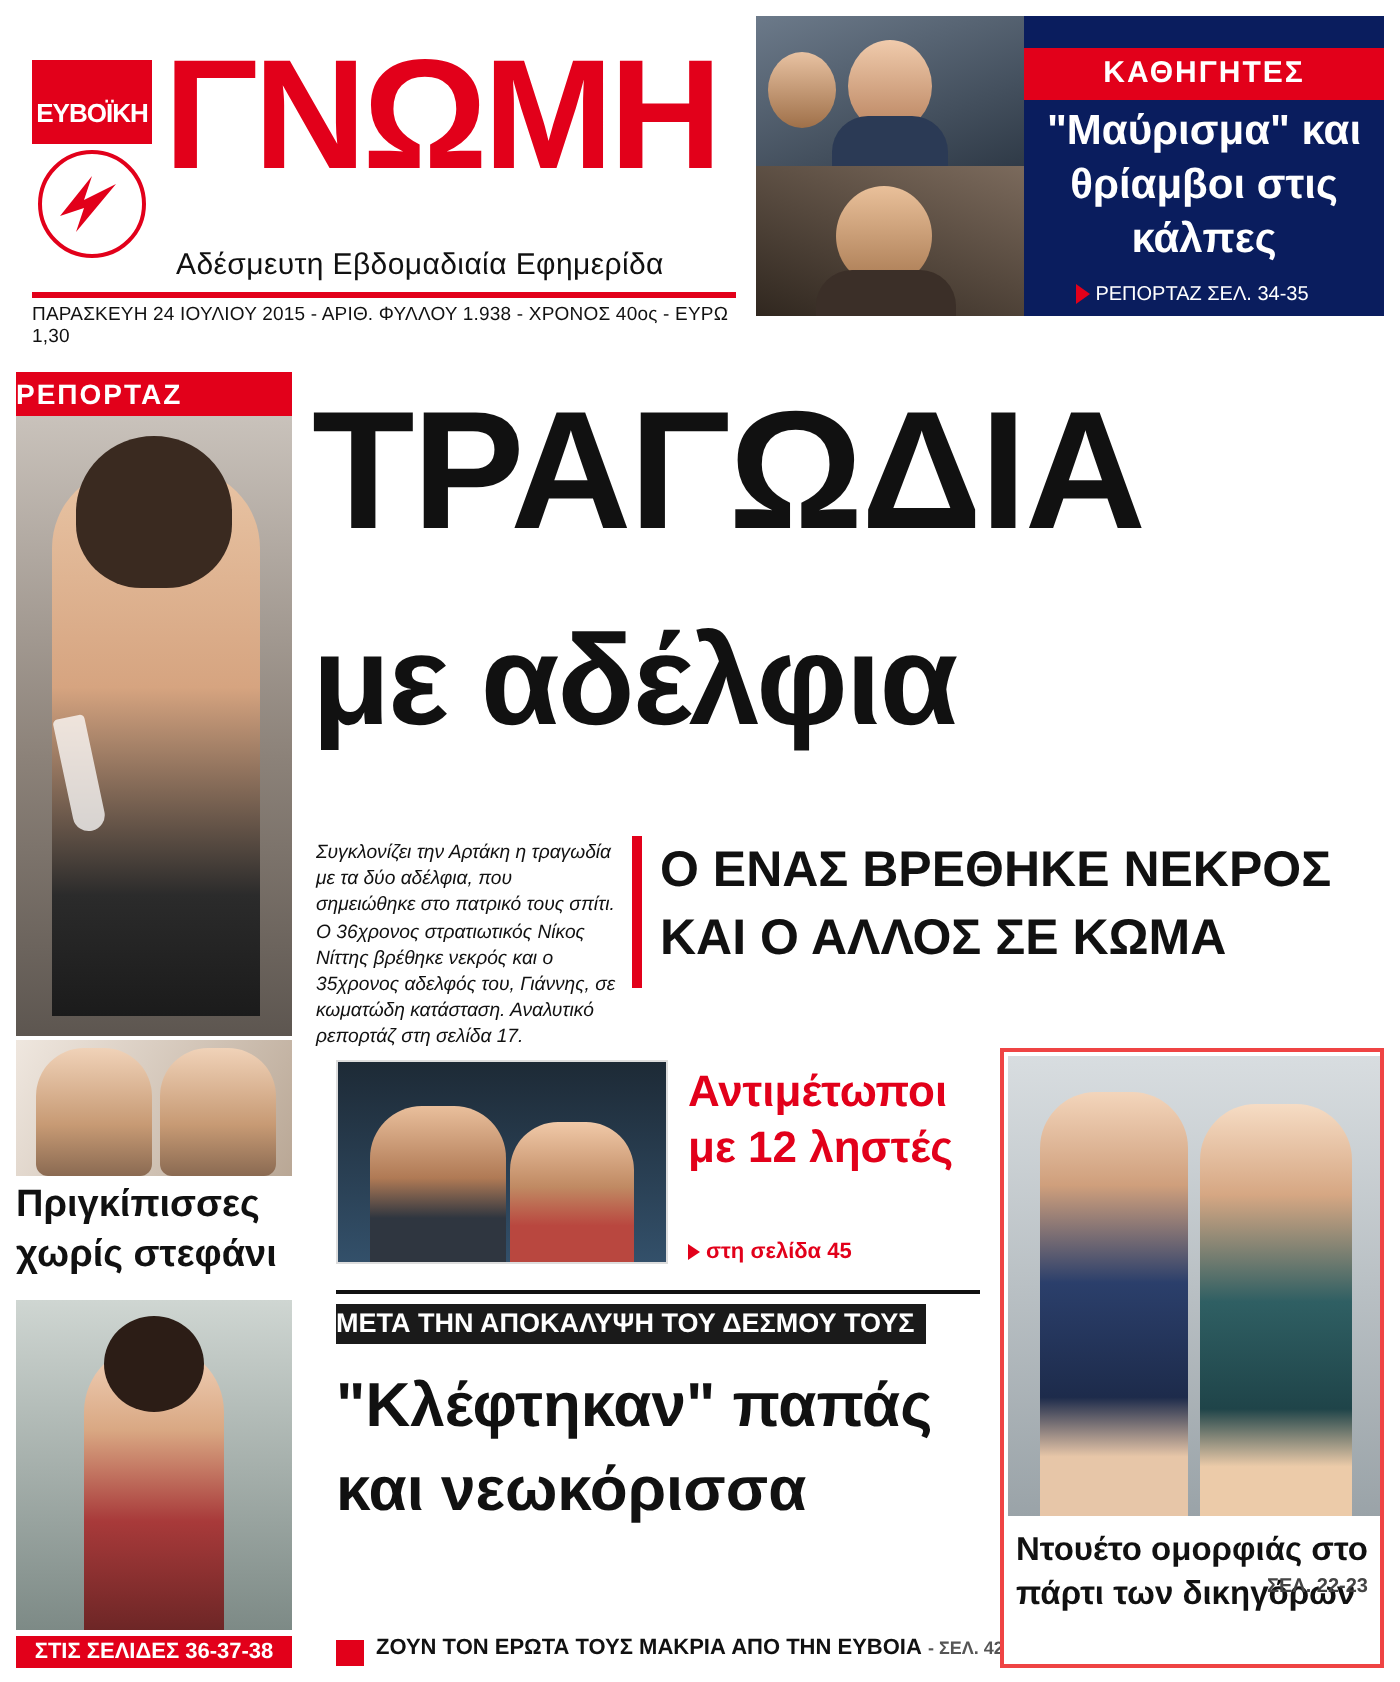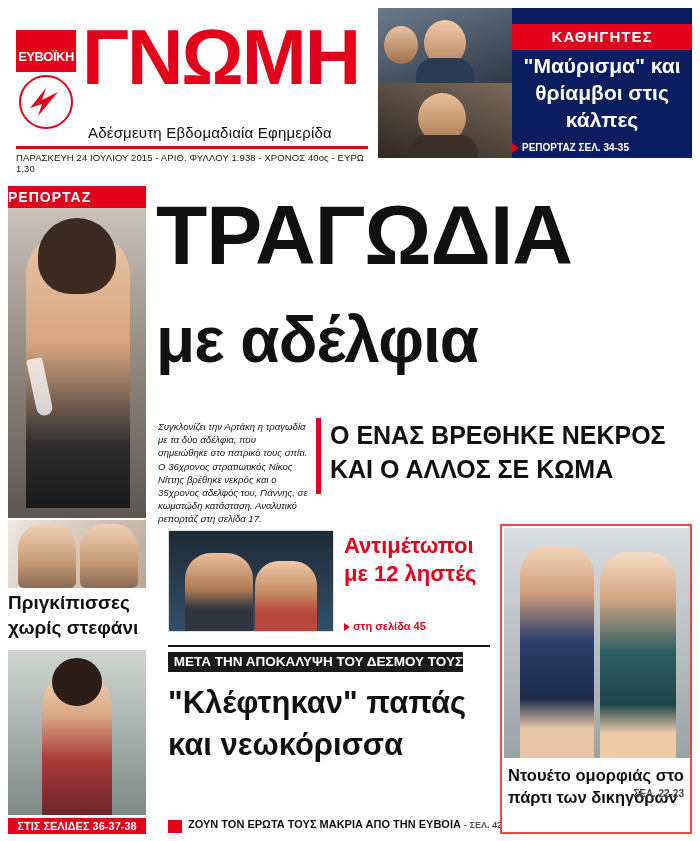--- a/index.html
+++ b/index.html
@@ -26,21 +26,21 @@
   .mh-photos{position:absolute;left:0px;top:0px;width:134px;height:150px;overflow:hidden;}
   .ph{position:absolute;}
   .ph1{left:0;top:0;width:134px;height:75px;background:linear-gradient(160deg,#6c7a8a 0%,#2f3a47 100%);}
   .ph2{left:0;top:75px;width:134px;height:75px;background:linear-gradient(200deg,#7b6a5c 0%,#30271f 100%);}
   .face{position:absolute;border-radius:50%;}
   .mh-textbox{position:absolute;left:134px;top:0;width:180px;height:150px;margin-top:16px;}
   .kath{position:absolute;left:0;top:0;width:180px;height:26px;background:#e2001a;color:#fff;
     font-weight:bold;font-size:15px;text-align:center;line-height:26px;letter-spacing:1px;}
   .mh-head{position:absolute;left:0;top:28px;width:180px;color:#fff;font-weight:bold;font-size:21px;
     line-height:27px;text-align:center;}
-  .mh-ref{position:absolute;left:0;top:118px;width:168px;color:#fff;font-size:10px;font-weight:bold;}
+  .mh-ref{position:absolute;left:0;top:118px;width:168px;color:#fff;font-size:10px;font-weight:normal;text-align:center;}
   .mh-ref .tri{display:inline-block;width:0;height:0;border-left:7px solid #e2001a;
     border-top:5px solid transparent;border-bottom:5px solid transparent;margin-right:3px;vertical-align:middle;}
 
   
   .reportaz-tab{position:absolute;left:8px;top:186px;width:138px;height:22px;background:#e2001a;color:#fff;
     font-weight:bold;font-size:14px;text-align:left;line-height:22px;letter-spacing:1px;}
   .lead-photo{position:absolute;left:8px;top:208px;width:138px;height:310px;overflow:hidden;
     background:linear-gradient(180deg,#c9c2bb 0%,#8c8279 55%,#5d5650 100%);}
   .lead-photo .skin{position:absolute;left:18px;top:26px;width:104px;height:274px;
     background:linear-gradient(180deg,#e8c4a4 0%,#d6a480 40%,#2b2b2b 78%,#1b1b1b 100%);border-radius:40px 40px 0 0;}
@@ -74,21 +74,21 @@
   .mid-photo{position:absolute;left:168px;top:530px;width:166px;height:102px;overflow:hidden;
     background:linear-gradient(180deg,#1d2a36 0%,#33506a 100%);border:1px solid #ddd;box-sizing:border-box;}
   .mid-photo .m1{position:absolute;left:16px;top:22px;width:68px;height:80px;background:linear-gradient(180deg,#e9bf9c 0%,#b07a55 45%,#2f3640 70%);border-radius:26px 26px 0 0;}
   .mid-photo .m2{position:absolute;left:86px;top:30px;width:62px;height:72px;background:linear-gradient(180deg,#f0c9a8 0%,#c08a63 45%,#b9473f 72%);border-radius:24px 24px 0 0;}
   .red-head{position:absolute;left:344px;top:532px;width:146px;font-weight:bold;font-size:22px;line-height:28px;color:#e2001a;}
   .red-ref{position:absolute;left:344px;top:620px;width:146px;font-size:11px;font-weight:bold;color:#e2001a;}
   .red-ref .tri{display:inline-block;width:0;height:0;border-left:6px solid #e2001a;
     border-top:4px solid transparent;border-bottom:4px solid transparent;margin-right:3px;vertical-align:middle;}
   .hr-mid{position:absolute;left:168px;top:645px;width:322px;height:2px;background:#111;}
   .kicker2{position:absolute;left:168px;top:652px;width:295px;height:20px;background:#1a1a1a;color:#fff;
-    font-weight:bold;font-size:13.5px;text-align:right;line-height:20px;}
+    font-weight:bold;font-size:13.5px;text-align:left;line-height:20px;}
   .head2{position:absolute;left:168px;top:682px;width:330px;font-weight:bold;font-size:31px;line-height:42px;color:#111;}
   .foot-bar{position:absolute;left:168px;top:820px;width:14px;height:13px;background:#e2001a;}
   .foot-txt{position:absolute;left:188px;top:818px;width:330px;font-weight:bold;font-size:11px;color:#111;}
   .foot-txt .sel{font-size:9px;color:#555;font-weight:bold;}
 
   
   .rb{position:absolute;left:500px;top:524px;width:192px;height:310px;border:2px solid #ef4444;box-sizing:border-box;}
   .rb-photo{position:absolute;left:2px;top:2px;width:186px;height:230px;overflow:hidden;
     background:linear-gradient(180deg,#d8dde0 0%,#9aa3a8 100%);}
   .rb-photo .w1{position:absolute;left:16px;top:18px;width:74px;height:212px;background:linear-gradient(180deg,#f3d5bb 0%,#cf9f7c 22%,#2b3f6b 45%,#1d2b4b 72%,#e7c6a8 86%);border-radius:28px 28px 0 0;}

